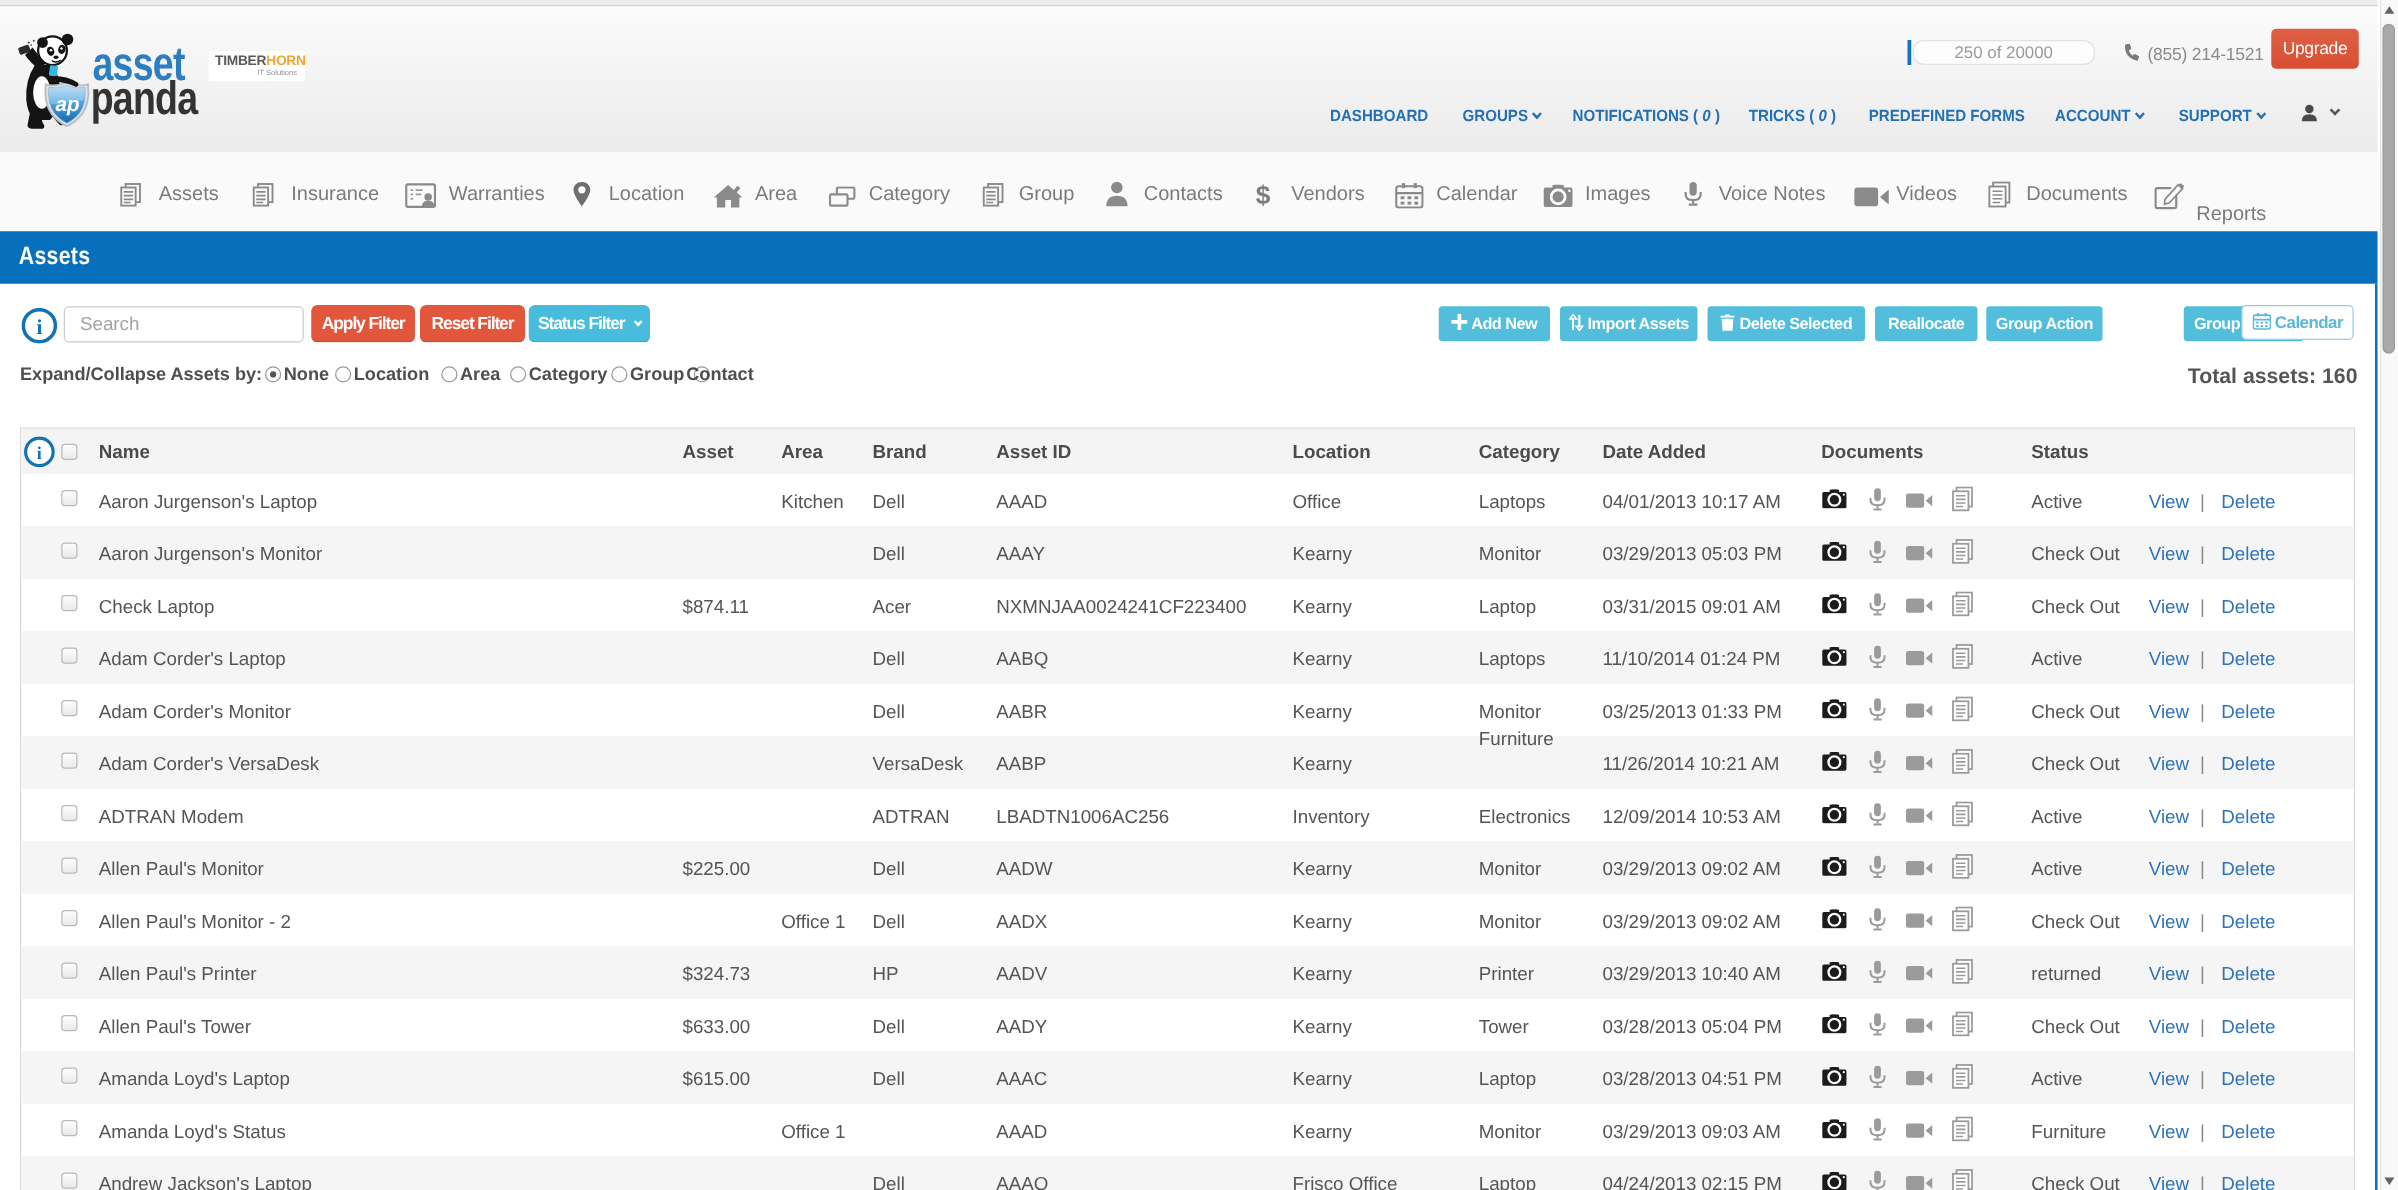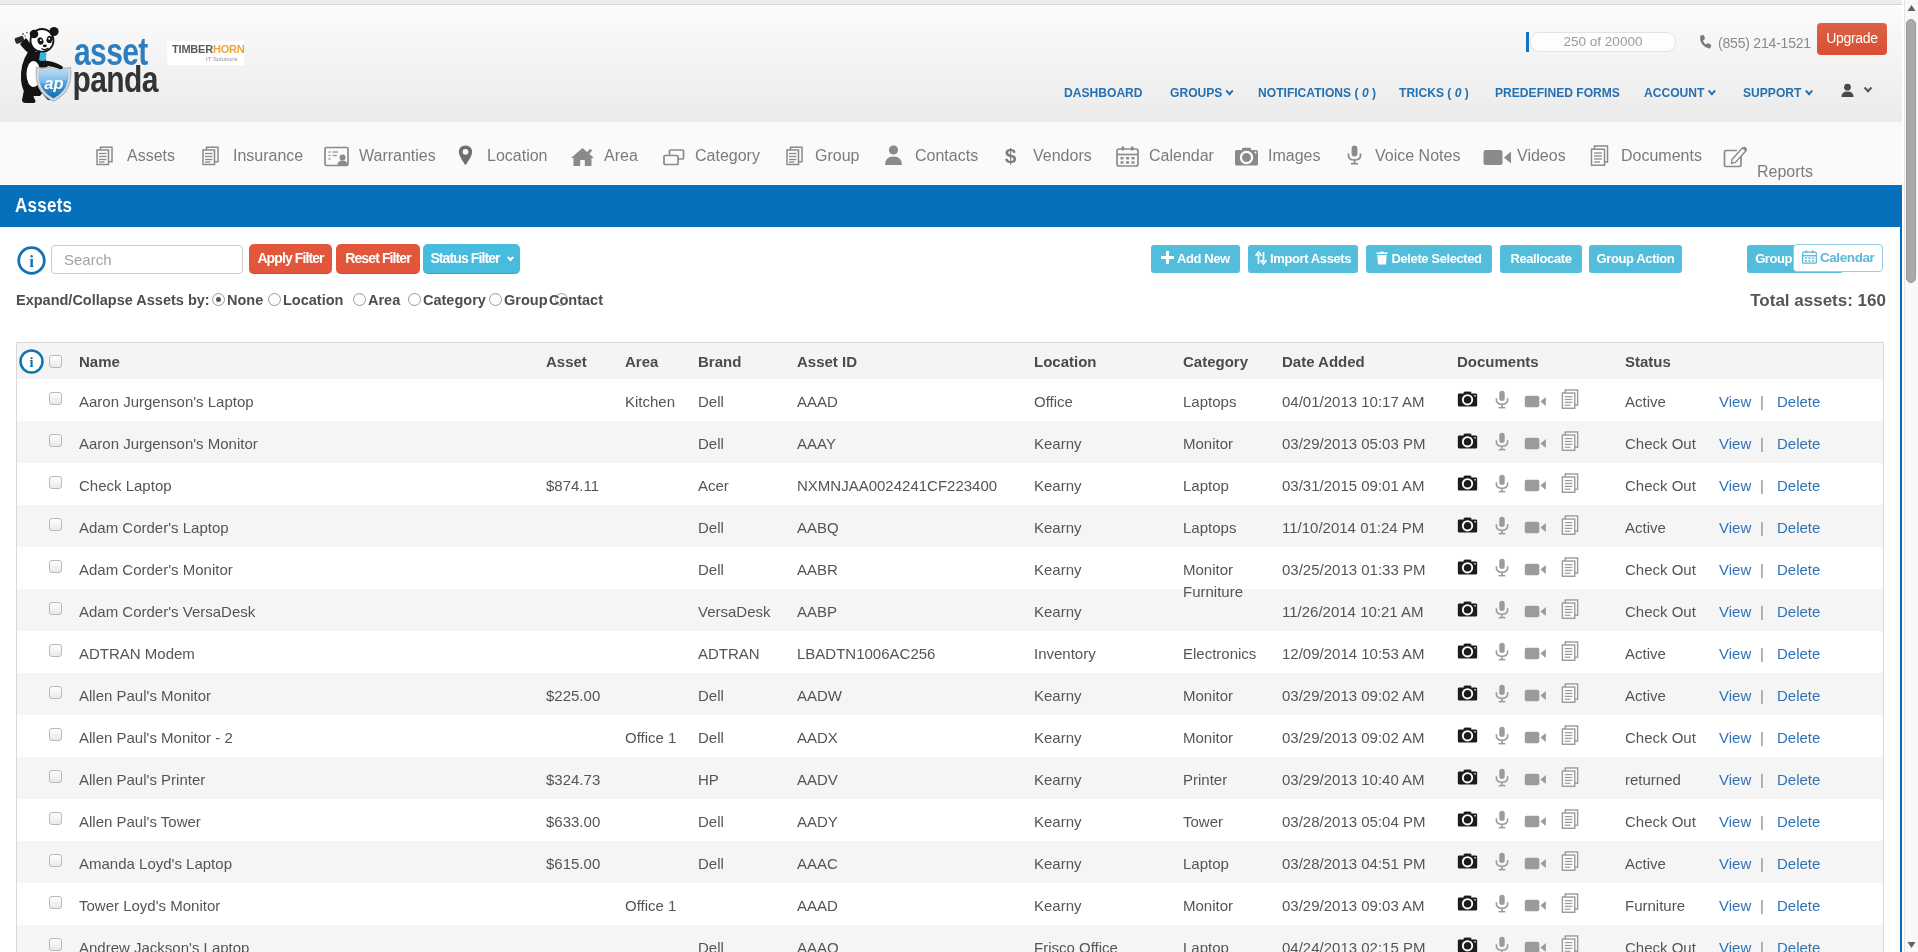--- a/index.html
+++ b/index.html
@@ -746,21 +746,21 @@
         <line x1="5" y1="11" x2="13" y2="11"></line>
   <line x1="5" y1="14" x2="13" y2="14"></line>
         <line x1="5" y1="17" x2="11" y2="17"></line>
  </g>
     </svg></div>
 <div class="cell" style="left:1625px;top:855px">Active</div>
 <div class="cell link" style="left:1719px;top:855px">View</div>
 <div class="cell" style="left:1760px;top:855px;color:#888">|</div>
 <div class="cell link" style="left:1777px;top:855px">Delete</div>
 <span class="cbx" style="left:49px;top:896px"></span>
-<div class="cell" style="left:79px;top:897px">Tower Loyd's Monitor</div>
+<div class="cell" style="left:79px;top:897px">Amanda Loyd's Status</div>
 <div class="cell" style="left:625px;top:897px">Office 1</div>
 <div class="cell" style="left:797px;top:897px">AAAD</div>
 <div class="cell" style="left:1034px;top:897px">Kearny</div>
 <div class="cell" style="left:1183px;top:897px">Monitor</div>
 <div class="cell" style="left:1282px;top:897px">03/29/2013 09:03 AM</div>
 <div class="abs" style="left:1457px;top:895px"><svg width="21" height="16" viewBox="0 0 25 19">
  <path d="M8 1 L8 3 L2.5 3 Q1 3 1 4.5 L1 17 Q1 18.5 2.5 18.5 L22.5 18.5 Q24 18.5 24 17 L24 4.5 Q24 3 22.5 3 L17 3 L17 1 Z" fill="#1c1c1c"></path>
  <path d="M8.2 3 L9.7 0.8 L15.3 0.8 L16.8 3 Z" fill="#1c1c1c"></path>
  <circle cx="12.5" cy="10.5" r="5.6" fill="#1c1c1c" stroke="#fff" stroke-width="2.2"></circle>
  <circle cx="21.5" cy="5.6" r="1" fill="#fff"></circle>

